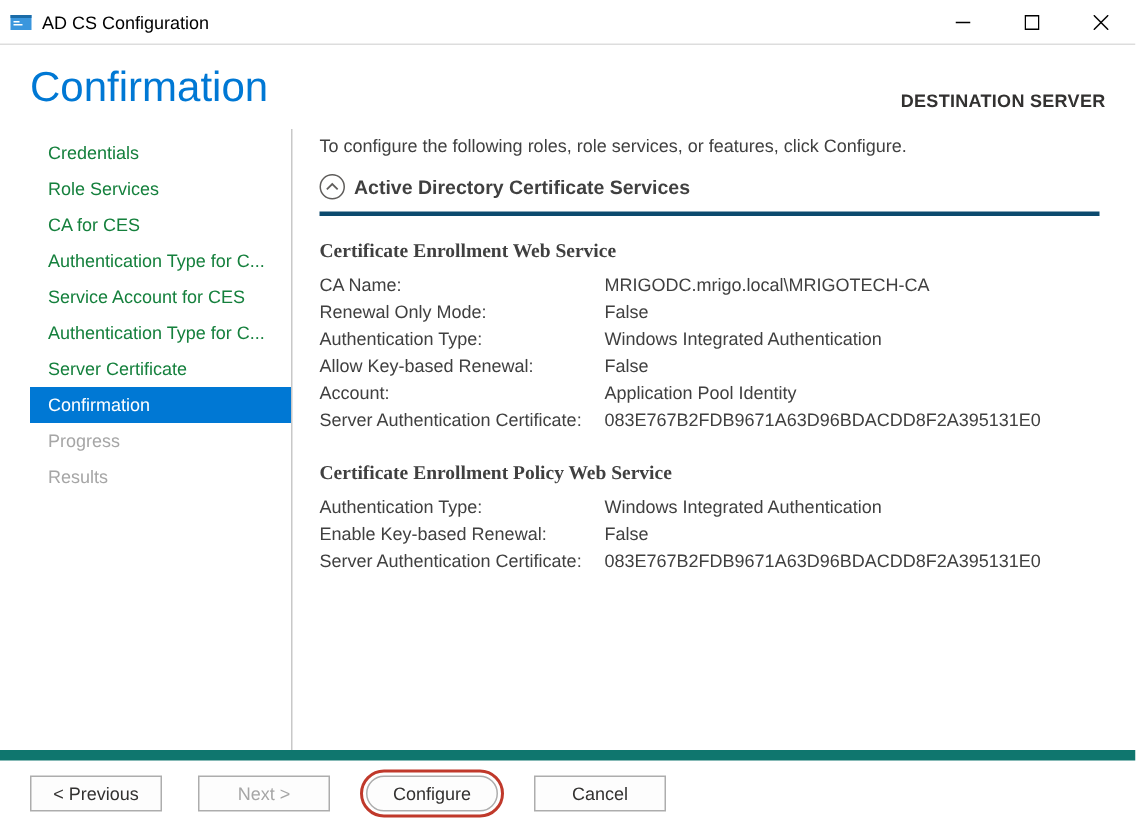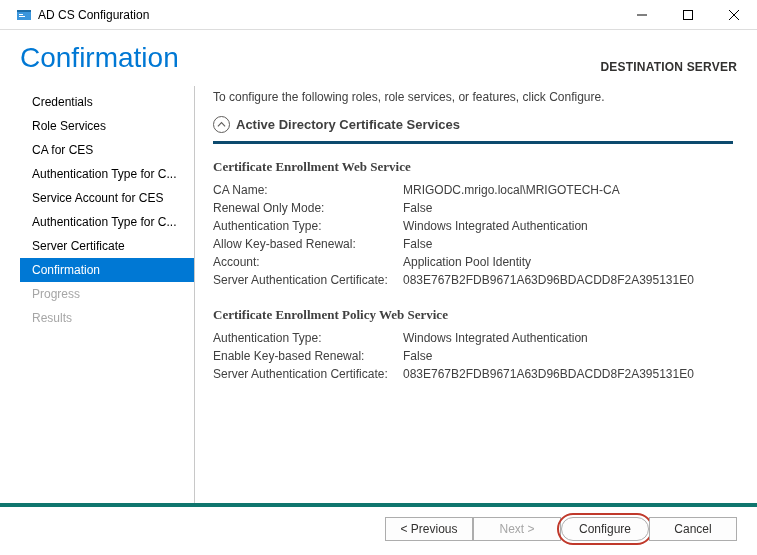--- a/index.html
+++ b/index.html
@@ -11,21 +11,21 @@
       width: 757px;
       height: 555px;
       overflow: hidden;
       display: flex;
       flex-direction: column;
     }
     .titlebar {
       height: 30px;
       display: flex;
       align-items: center;
-      padding-left: 16px;
+      padding-left: 6px;
       border-bottom: 1px solid #ddd;
     }
     .titlebar .app-icon {
       width: 16px; height: 16px;
       margin-right: 6px;
       display: flex; align-items: center; justify-content: center;
     }
     .titlebar .title { font-size: 12px; color: #000; }
     .win-controls { margin-left: auto; display: flex; }
     .win-btn {
@@ -65,21 +65,21 @@
       overflow: hidden;
     }
     .sidebar {
       width: 175px;
       border-right: 1px solid #c8c8c8;
       padding-top: 4px;
     }
     .side-item {
       padding: 5px 12px;
       font-size: 12px;
-      color: #000000;
+      color: #15803d;
       white-space: nowrap;
       overflow: hidden;
       text-overflow: ellipsis;
       cursor: pointer;
     }
     .side-item.selected {
       background: #0078d4;
       color: #fff;
     }
     .side-item.disabled {
@@ -115,25 +115,24 @@
       font-size: 13px;
       margin-bottom: 6px;
       margin-top: 15px;
       font-family: Liberation Serif, serif;
     }
     .kv { display: flex; padding: 2px 0; }
     .kv .k { width: 190px; flex-shrink: 0; }
     .kv .v { flex: 1; word-break: break-all; }
     .section-block { margin-bottom: 18px; }
     .footer {
-      border-top: 4px solid #0f766e;
+      border-top: 7px solid #0f766e;
       padding: 10px 20px 14px;
       display: flex;
-      justify-content: flex-end;
-      gap: 0;
+      gap: 24px;
     }
     .btn {
       min-width: 88px;
       height: 24px;
       padding: 0 14px;
       border: 1px solid #adadad;
       background: #fdfdfd;
       font-size: 12px;
       color: #323130;
       cursor: pointer;

